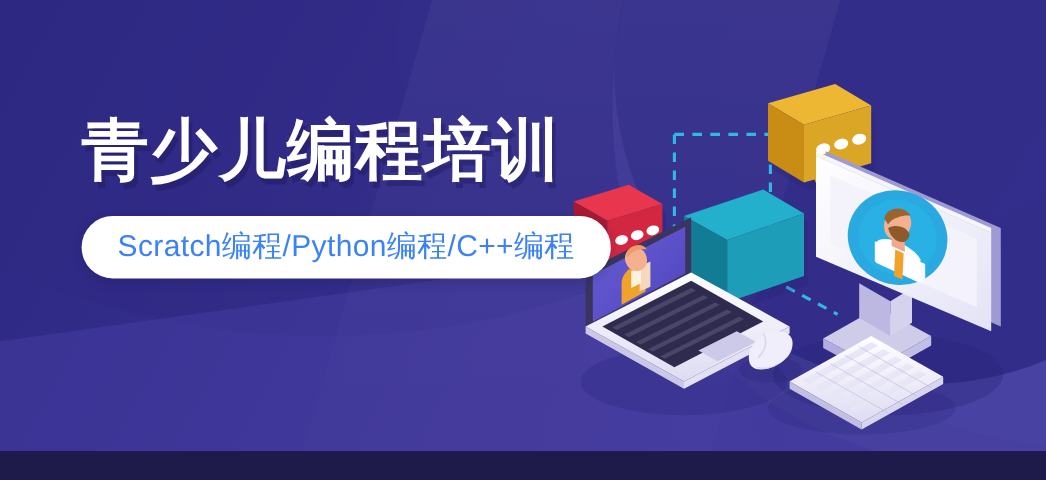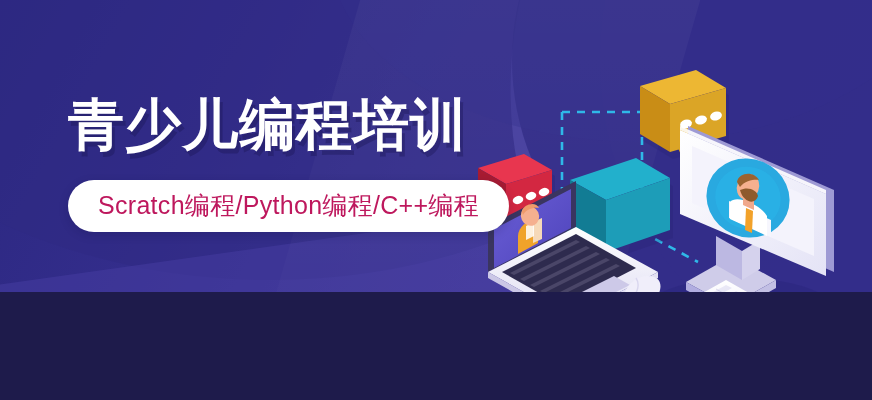--- a/index.html
+++ b/index.html
@@ -5,21 +5,21 @@
   * { margin:0; padding:0; box-sizing:border-box; }
   html, body { background:#1e1b4b; }
   body {
     font-family:"Liberation Sans","DejaVu Sans",sans-serif;
     -webkit-font-smoothing:antialiased;
   }
 
   .banner {
     position:relative;
     width:872px;
-    height:292px;
+    height:376px;
     overflow:hidden;
     background:#3d3594;
     text-decoration:underline;
   }
 
   
   .bg-base {
     position:absolute; inset:0;
     background:
       linear-gradient(118deg, #2b2780 0%, #332d8b 26%, #3e3696 52%, #433a9d 72%, #453ca0 100%);
@@ -103,21 +103,21 @@
     line-height:1.2;
     font-weight:400;
     color:#f3f1ff;
     letter-spacing:5px;
     white-space:nowrap;
   }
   .pill {
     margin-top:26px;
     display:inline-block;
     background:#ffffff;
-    color:#be185d;
+    color:#3b82f6;
     border-radius:999px;
     padding:11px 30px 12px;
     font-size:25px;
     line-height:1.15;
     letter-spacing:.3px;
     white-space:nowrap;
     box-shadow:0 3px 10px rgba(20,16,70,.22);
   }
 
   

